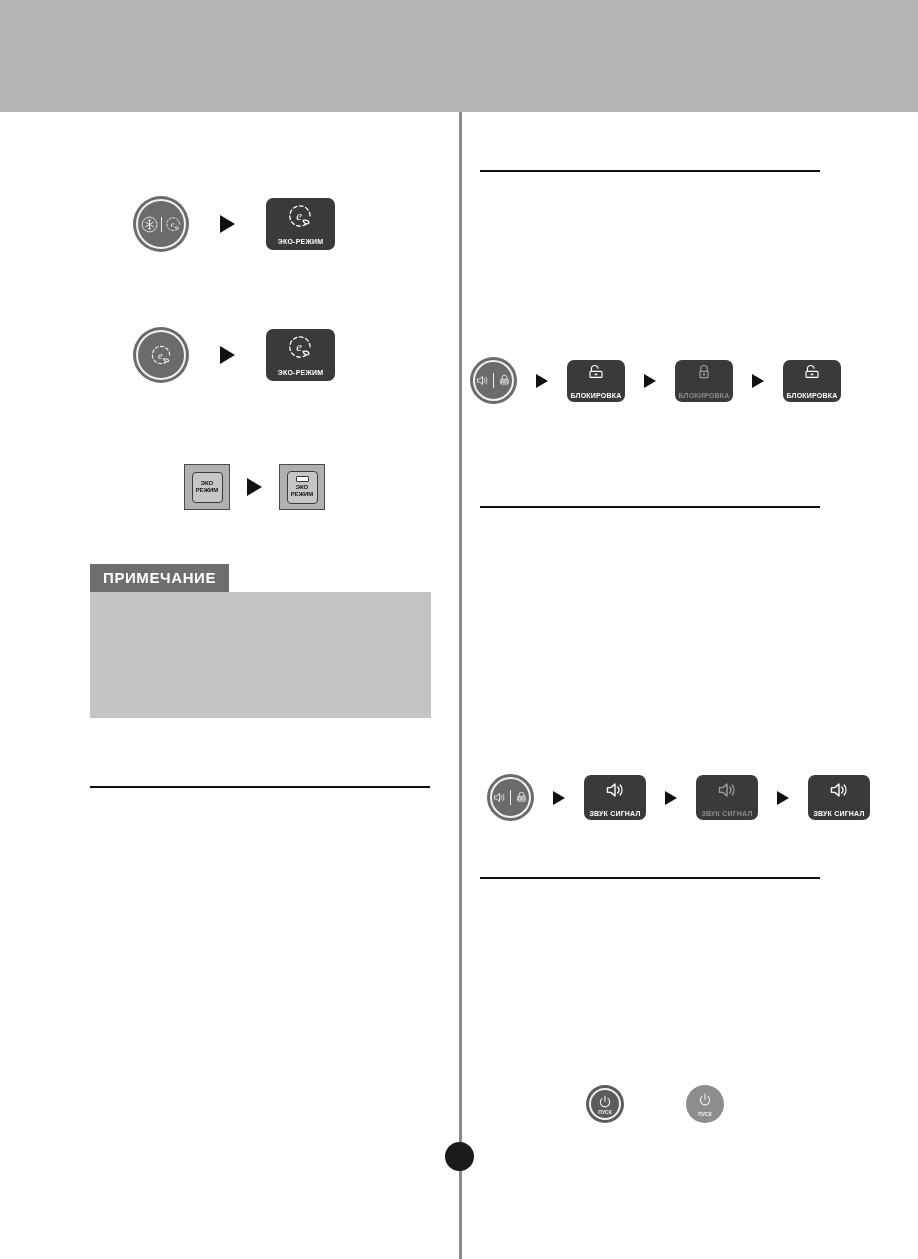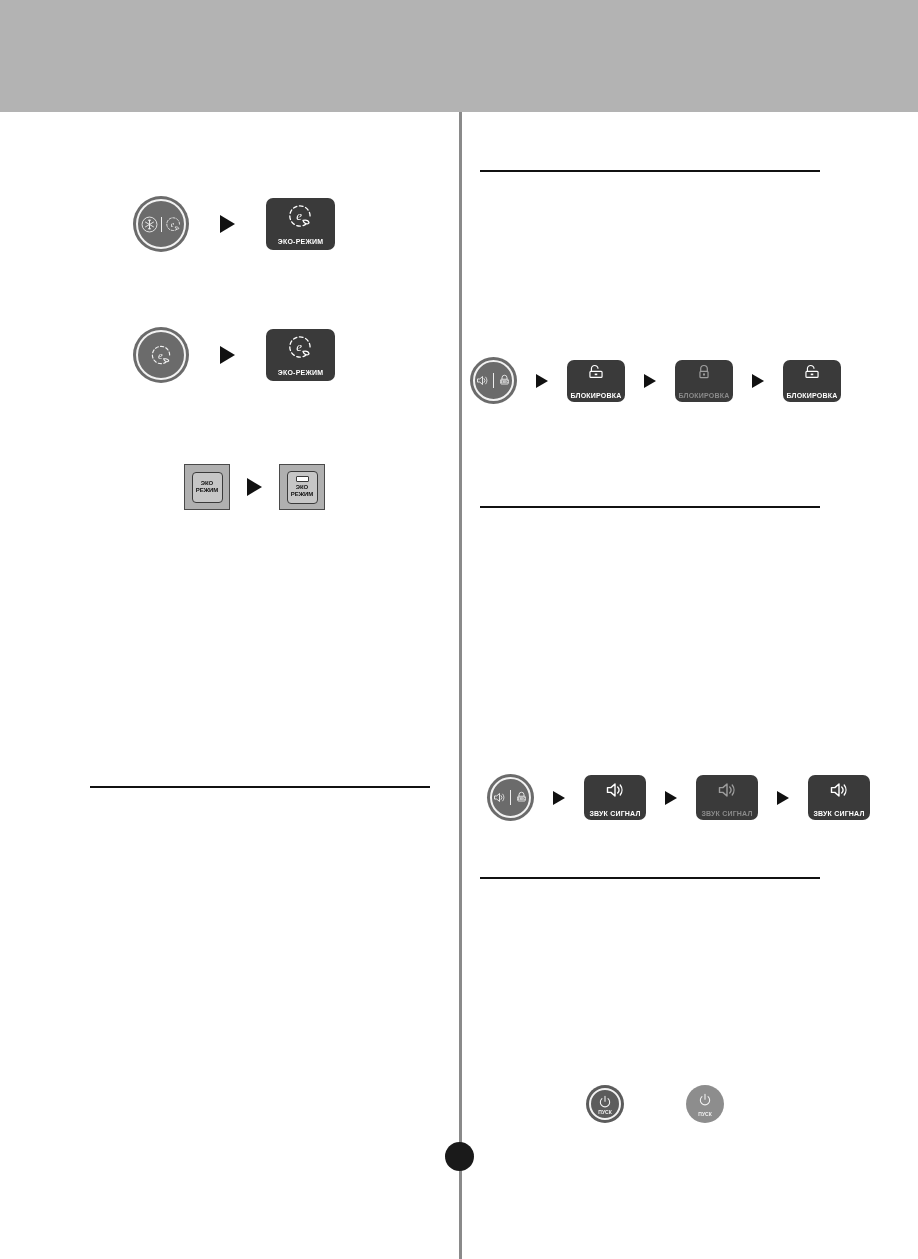--- a/index.html
+++ b/index.html
@@ -202,20 +202,24 @@
 
     <div class="keypad" style="width:44px;height:44px;">
       <div class="keycap" style="width:29px;height:31px;">
         <span class="kc-led"></span>
         <span class="kc-text">ЭКО</span>
         <span class="kc-text">РЕЖИМ</span>
       </div>
     </div>
   </div>
 
+  <div class="note-wrap" style="left:90px;top:452px;width:341px;">
+    <div class="note-tab">ПРИМЕЧАНИЕ</div>
+    <div class="note-body" style="width:341px;height:126px;"></div>
+  </div>
 
   <div class="hrule" style="left:90px;top:674px;width:340px;"></div>
 
 </div>
 
 <div class="col-right">
 
   <div class="hrule" style="left:18px;top:58px;width:340px;"></div>
 
   <div class="steprow" style="left:8px;top:245px;gap:19px;">

